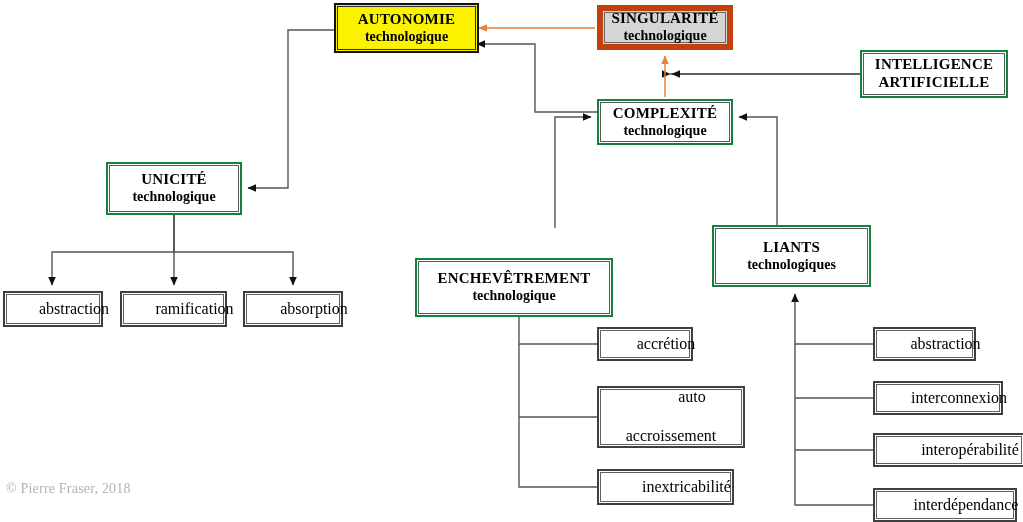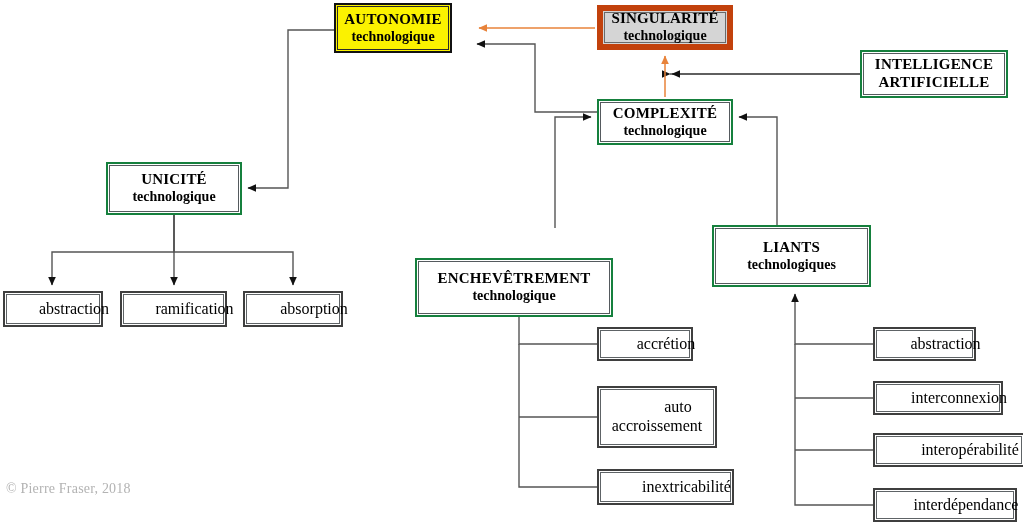--- a/index.html
+++ b/index.html
@@ -105,21 +105,21 @@
     </g>
 
     <g fill="none" stroke="#e8833a" stroke-width="1.5">
 
       <path d="M 595,28 L 479,28" marker-end="url(#arrowOrange)"></path>
 
       <path d="M 665,97 L 665,56" marker-end="url(#arrowOrange)"></path>
     </g>
   </svg>
 
-  <div class="node major accent" style="left:334px;top:3px;width:118px;height:50px;">
+  <div class="node major accent" style="left:334px;top:3px;width:145px;height:50px;">
     <span class="l1">AUTONOMIE</span>
     <span class="l2">technologique</span>
   </div>
 
   <div class="node major shaded" style="left:597px;top:5px;width:136px;height:45px;">
     <span class="l1">SINGULARITÉ</span>
     <span class="l2">technologique</span>
   </div>
 
   <div class="node major" style="left:860px;top:50px;width:148px;height:48px;">
@@ -153,21 +153,21 @@
   <div class="node leaf" style="left:120px;top:291px;width:107px;height:36px;">
     <span class="l1">ramification</span>
   </div>
   <div class="node leaf" style="left:243px;top:291px;width:100px;height:36px;">
     <span class="l1">absorption</span>
   </div>
 
   <div class="node leaf" style="left:597px;top:327px;width:96px;height:34px;">
     <span class="l1">accrétion</span>
   </div>
-  <div class="node leaf" style="left:597px;top:386px;width:120px;height:62px;">
+  <div class="node leaf" style="left:597px;top:386px;width:148px;height:62px;justify-content:space-between;">
     <span class="l1">auto</span>
     <span class="l2">accroissement</span>
   </div>
   <div class="node leaf" style="left:597px;top:469px;width:137px;height:36px;">
     <span class="l1">inextricabilité</span>
   </div>
 
   <div class="node leaf" style="left:873px;top:327px;width:103px;height:34px;">
     <span class="l1">abstraction</span>
   </div>

